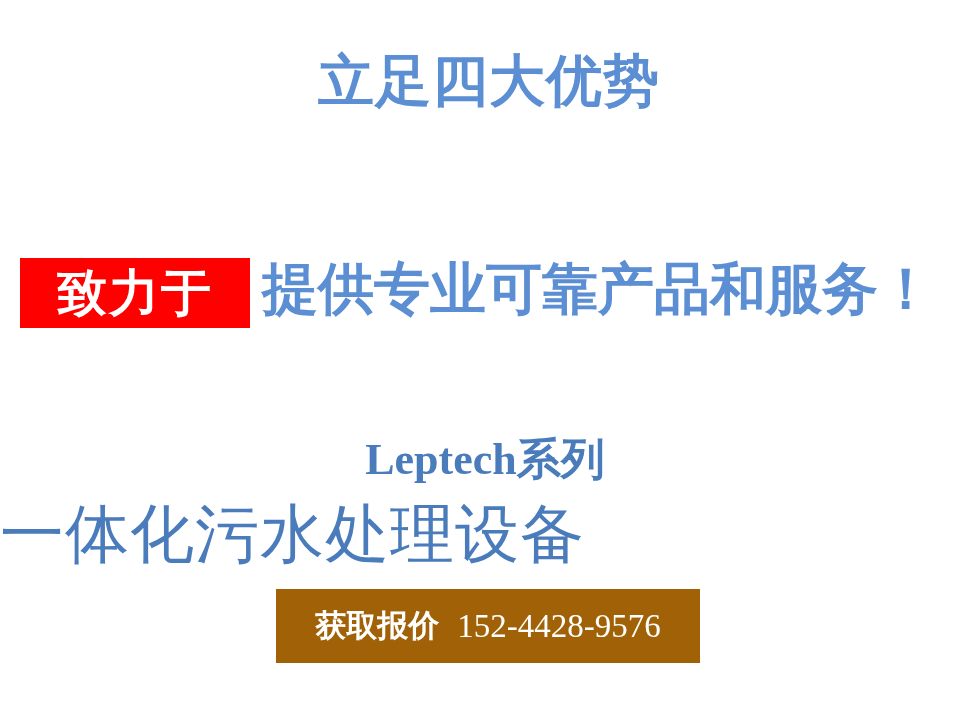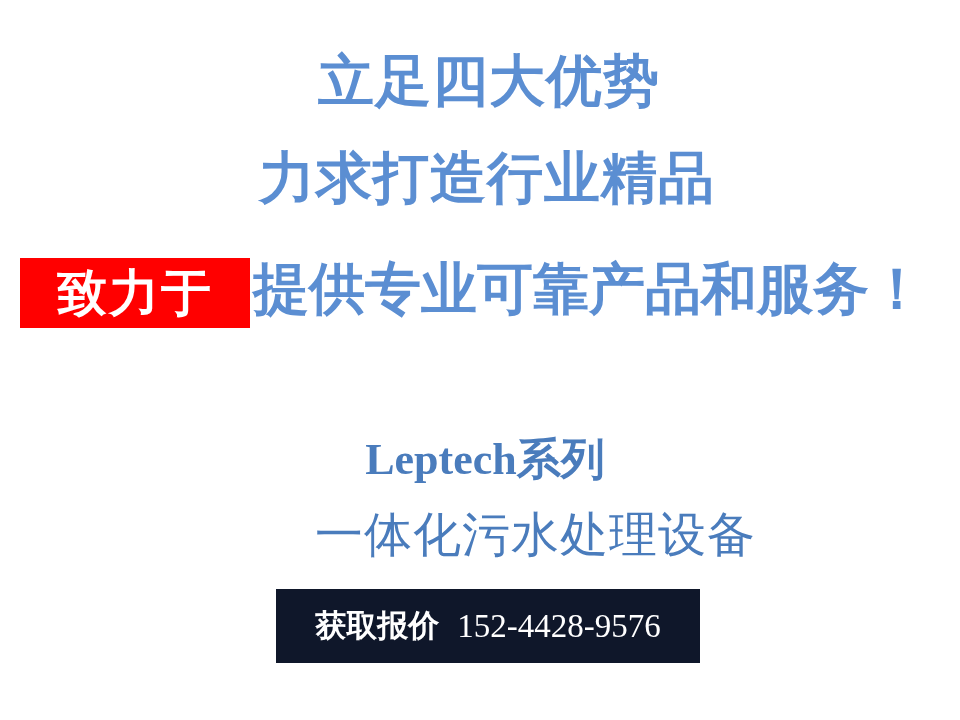--- a/index.html
+++ b/index.html
@@ -82,21 +82,21 @@
     font-size: 50px;
     line-height: 70px;
     text-align: center;
     letter-spacing: 2px;
     box-sizing: border-box;
     white-space: nowrap;
     flex: 0 0 auto;
   }
 
   .headline-3-text {
-    margin-left: 3px;
+    margin-left: 12px;
     margin-top: -4px;
     font-family: "Liberation Sans", "DejaVu Sans", sans-serif;
     font-weight: bold;
     font-size: 56px;
     line-height: 70px;
     letter-spacing: 0px;
     color: #5b8ed2;
     white-space: nowrap;
     flex: 0 0 auto;
   }
@@ -116,40 +116,40 @@
     line-height: 52px;
     color: #4a7cbc;
     white-space: nowrap;
   }
 
   .product-line-2 {
     position: absolute;
     left: 0;
     top: 506px;
     width: 768px;
-    text-align: right;
+    text-align: left;
     padding-right: 12px;
     box-sizing: border-box;
     font-family: "Liberation Serif", "DejaVu Serif", serif;
     font-weight: normal;
-    font-size: 48px;
+    font-size: 64px;
     line-height: 58px;
     letter-spacing: 1px;
     color: #4a7cbc;
     white-space: nowrap;
   }
 
   
   .cta-box {
     position: absolute;
     left: 276px;
     top: 589px;
     width: 424px;
     height: 74px;
-    background: #0f172a;
+    background: #a16207;
     display: flex;
     align-items: center;
     justify-content: center;
     box-sizing: border-box;
     text-align: right;
   }
 
   .cta-label {
     font-family: "Liberation Serif", "DejaVu Serif", serif;
     font-weight: bold;
@@ -170,21 +170,20 @@
     white-space: nowrap;
   }
 </style>
 </head>
 <body>
 
 <div class="banner">
 
   <div class="headline-1">立足四大优势</div>
 
-  <div class="headline-2">力求打造行业精品</div>
 
   <div class="headline-3-row">
     <div class="red-tag">致力于</div>
     <div class="headline-3-text">提供专业可靠产品和服务！</div>
   </div>
 
   <div class="product-line-1">Leptech系列</div>
 
   <div class="product-line-2">一体化污水处理设备</div>
 

